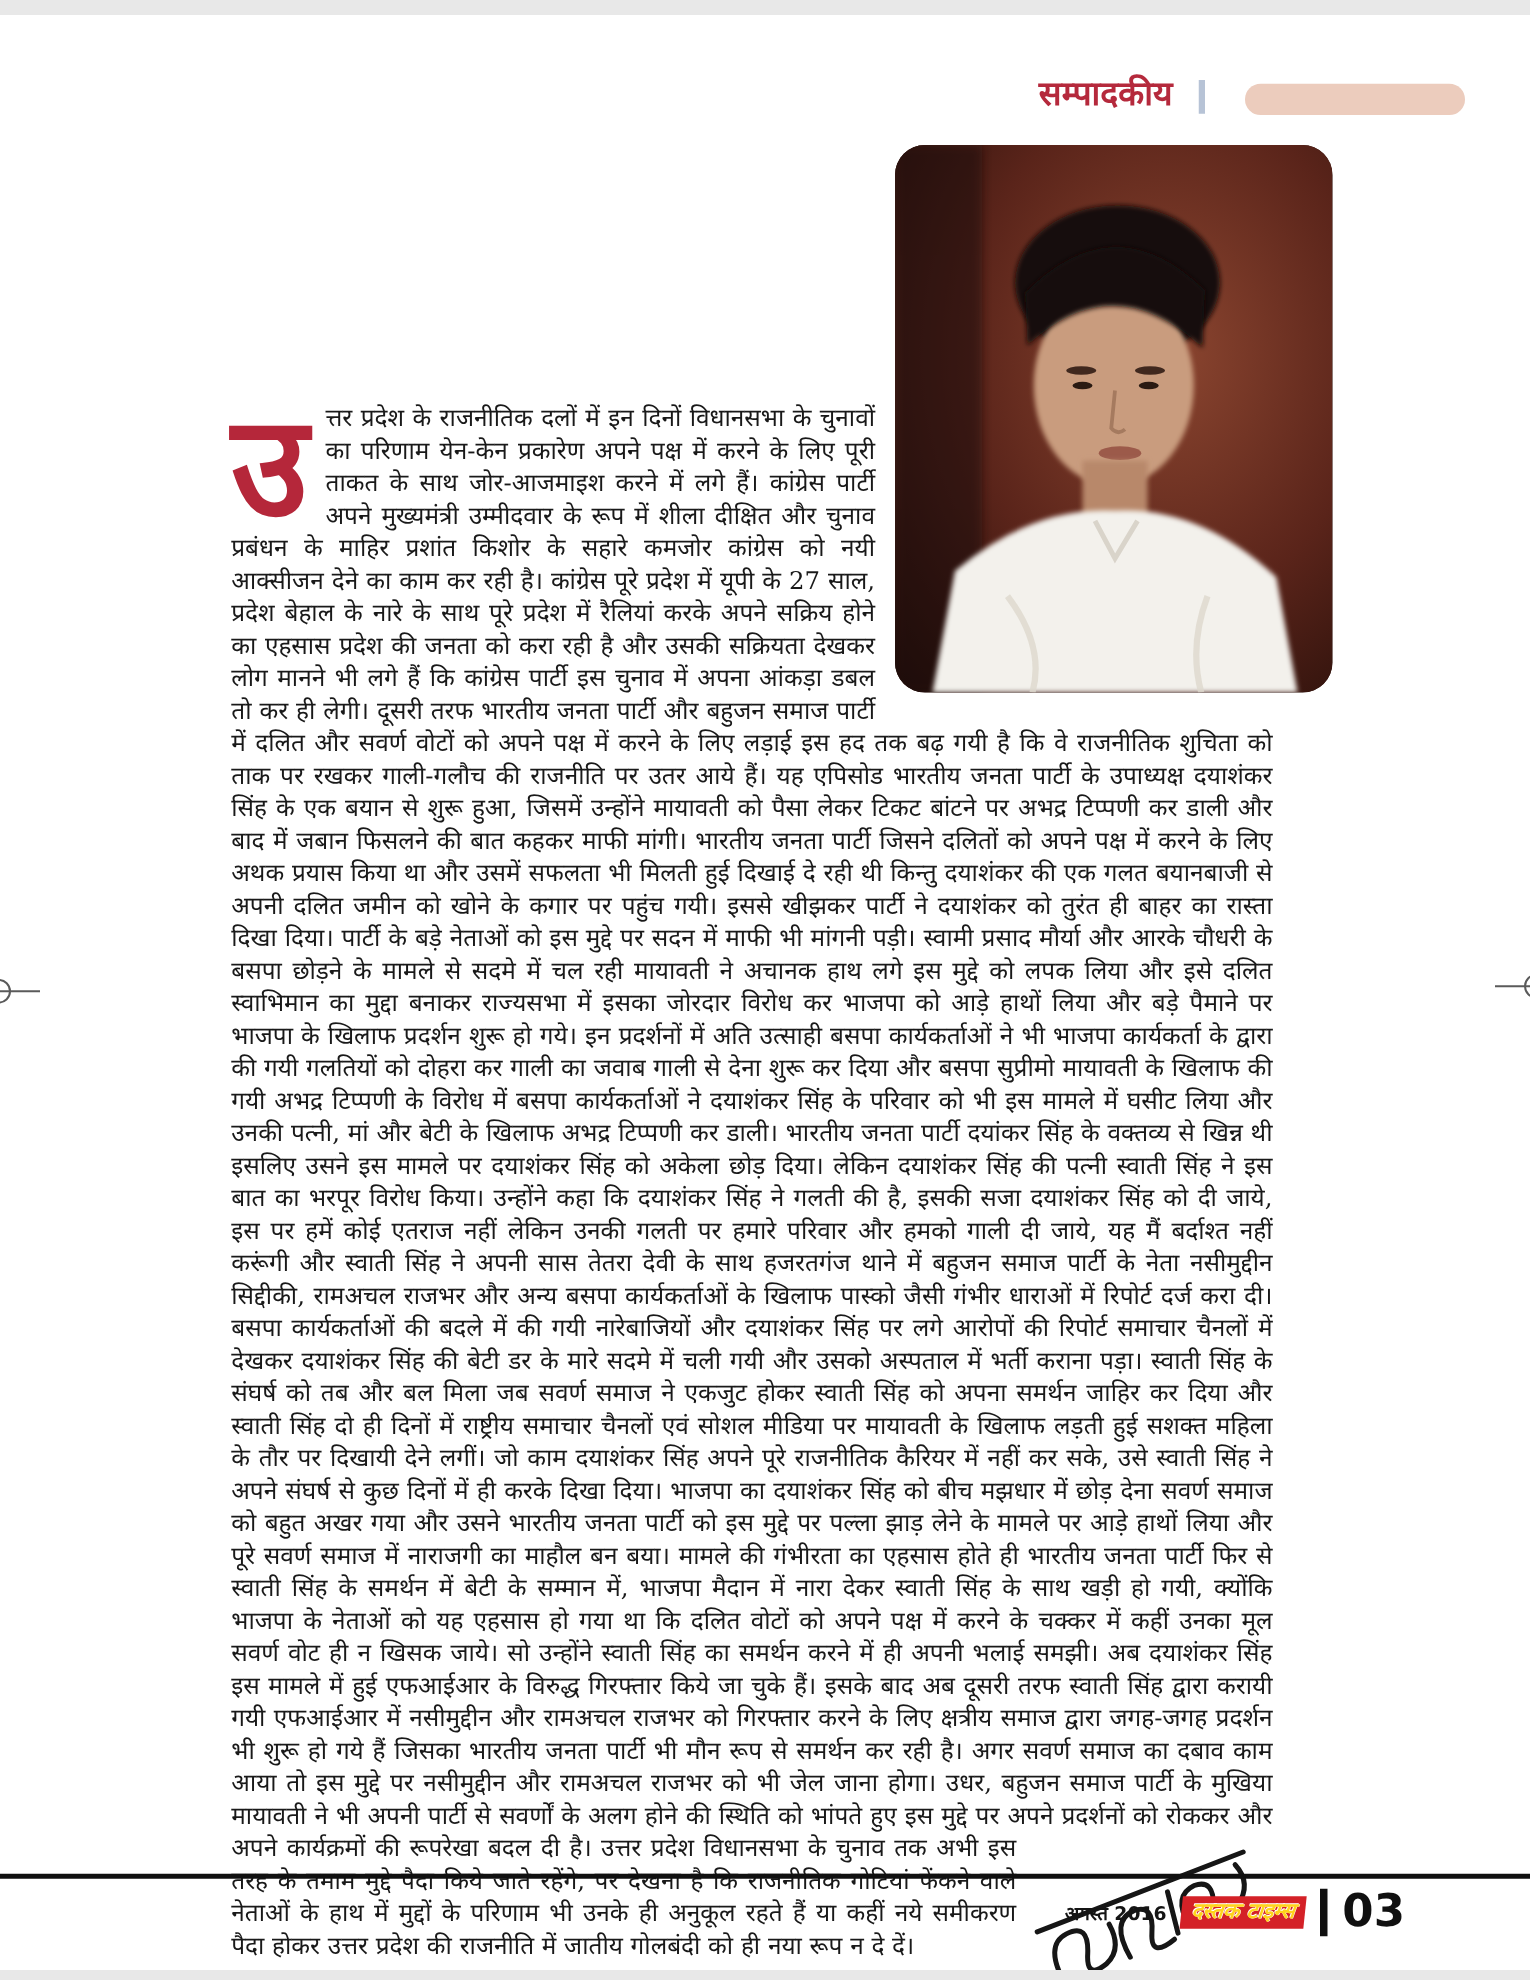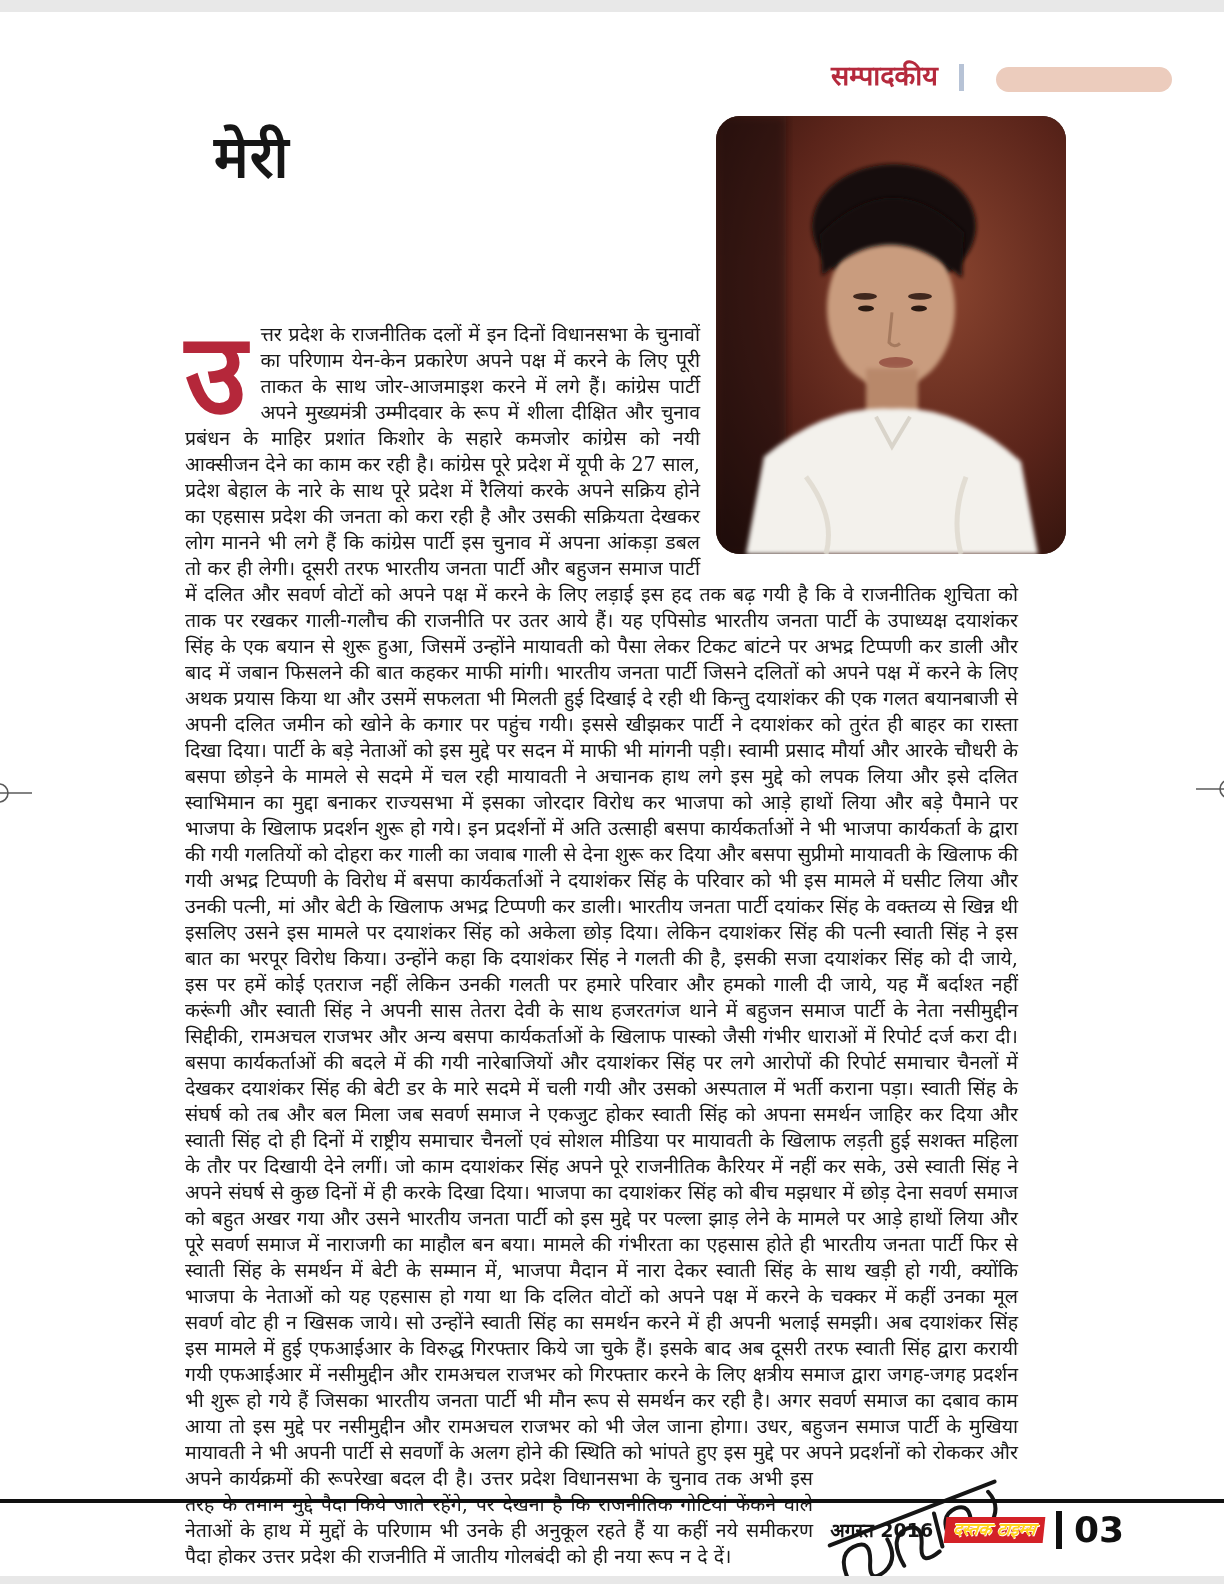--- a/index.html
+++ b/index.html
@@ -48,21 +48,21 @@
   .signature-wrap{
     float:right;width:195px;height:120px;margin:4px 0 0 10px;position:relative;
   }
   .signature-wrap svg{position:absolute;left:0;top:0;}
   
   .footer-rule{position:absolute;left:0;top:1487px;width:1224px;height:4px;background:#101010;}
   .footer{
     position:absolute;top:1499px;right:100px;
     display:flex;align-items:center;gap:12px;
   }
-  .footer-date{font-size:19px;font-weight:bold;color:#141414;}
+  .footer-date{font-size:15px;font-weight:bold;color:#141414;}
   .footer-badge{
     background:#d42127;color:#ffd31c;font-style:italic;font-weight:bold;
     font-size:17px;line-height:1;padding:4px 8px 5px;
     text-shadow:0.6px 0.6px 0 #ffffff,-0.6px -0.6px 0 #ffffff;
     transform:skewX(-6deg);
   }
   .footer-bar{width:6px;height:38px;background:#101010;}
   .footer-page{font-size:36px;font-weight:900;color:#101010;line-height:1;}
   
   .regmark{position:absolute;}
@@ -72,21 +72,20 @@
 </head>
 <body>
 
 <div class="page">
 
   <div class="header-label">सम्पादकीय</div>
   <div class="header-divider"></div>
   <div class="header-pill"></div>
 
   <div class="title">
-    <div class="title-word1">मेरी</div>
   </div>
 
   <div class="photo">
     <svg viewBox="0 0 350 437" preserveAspectRatio="none">
       <defs>
         <radialGradient id="bgGrad" cx="62%" cy="38%" r="85%">
           <stop offset="0%" stop-color="#8c4630"></stop>
           <stop offset="55%" stop-color="#5a241a"></stop>
           <stop offset="100%" stop-color="#230d08"></stop>
         </radialGradient>

